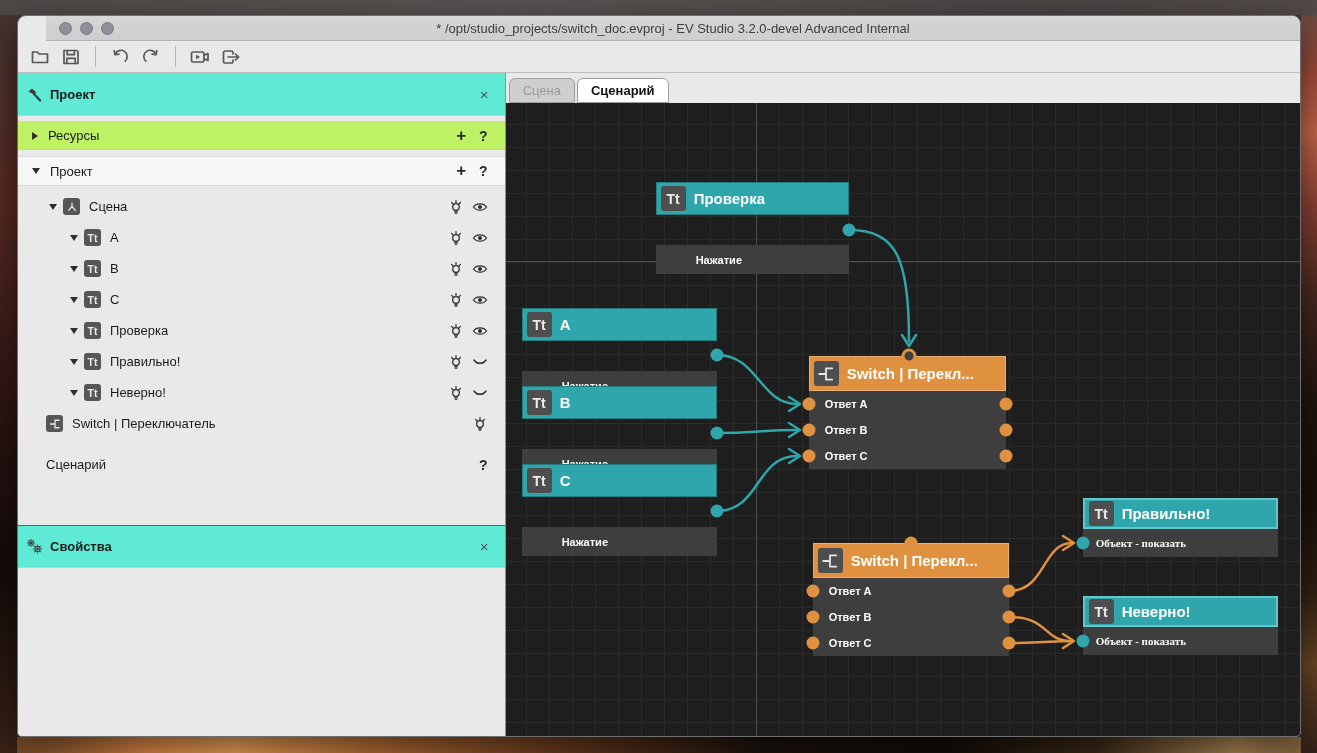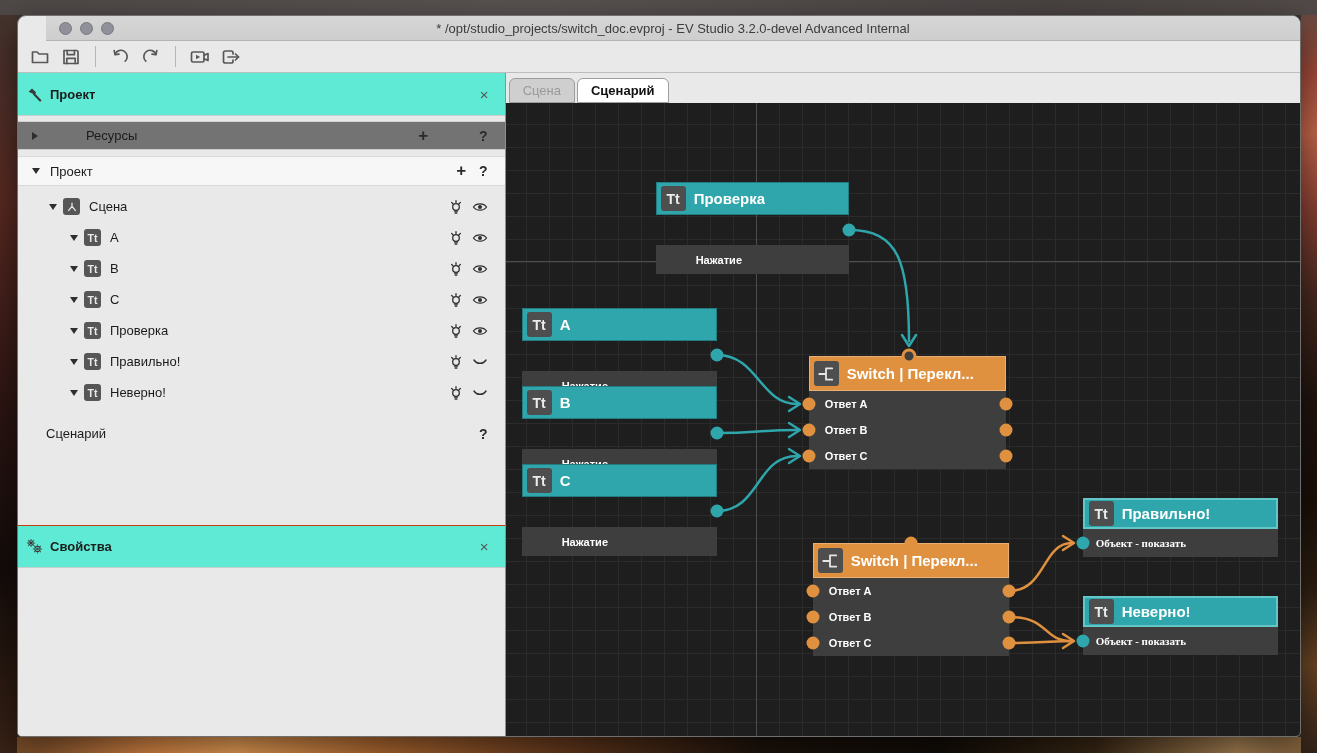--- a/index.html
+++ b/index.html
@@ -37,21 +37,21 @@
 
   .content { display:flex; height:664px; }
 
   
   .left-panel { width:488px; background:#e9e9e9; border-right:1px solid #8f8f8f; position:relative; }
   .panel-hdr { height:43px; background:#5eead4; display:flex; align-items:center;
                padding:0 16px 0 8px; border-bottom:1px solid #cccccc; }
   .panel-hdr .ph-title { font-size:13px; font-weight:bold; color:#1b1b1b; margin-left:7px; }
   .panel-hdr .ph-close { margin-left:auto; font-size:15px; color:#555; cursor:default; }
   .sec-row { display:flex; align-items:center; padding:0 17px 0 14px; font-size:13px; color:#1b1b1b; }
-  .sec-res { height:29px; margin-top:5px; background:#737373; border-top:1px solid #d2d2d2; border-bottom:1px solid #cdcdcd;gap:38px; }
+  .sec-res { height:29px; margin-top:5px; background:#bef264; border-top:1px solid #d2d2d2; border-bottom:1px solid #cdcdcd; }
   .sec-obj { height:30px; margin-top:6px; background:#f7f7f7; border-top:1px solid #dadada; border-bottom:1px solid #d8d8d8; }
   .sec-row .lbl { margin-left:10px; }
   .sec-row .plus { margin-left:auto; font-size:17px; font-weight:bold; color:#2a2a2a; }
   .sec-row .help { margin-left:13px; font-size:14px; font-weight:bold; color:#2a2a2a; }
 
   .caret-down { width:0; height:0; border-left:4.5px solid transparent; border-right:4.5px solid transparent; border-top:6px solid #2e2e2e; }
   .caret-right { width:0; height:0; border-top:4.5px solid transparent; border-bottom:4.5px solid transparent; border-left:6px solid #2e2e2e; }
 
   .tree { margin-top:5px; }
   .tree-row { height:31px; display:flex; align-items:center; font-size:13px; color:#1b1b1b; padding-right:17px; }
@@ -347,20 +347,37 @@
                 </svg>
               </span>
             <span class="slot">
                 <svg width="16" height="12" viewBox="0 0 16 12" stroke="#2e2e2e" stroke-width="1.4" fill="none" stroke-linecap="round">
                   <path d="M2,4 C4.8,8.4 11.2,8.4 14,4"></path>
                 </svg>
               </span>
           </span>
         </div>
 
+        <div class="tree-row noicaret">
+          <span class="obj-icon" style="margin-left:0">
+            <svg width="12" height="12" viewBox="0 0 16 16" stroke="#eaeaea" stroke-width="1.7" fill="none" stroke-linecap="round">
+                <path d="M2,8 H8 M8,3 V13 M8,3 H13.5 M8,13 H13.5"></path>
+              </svg>
+          </span>
+          <span>Switch | Переключатель</span>
+          <span class="row-icons">
+            <span class="slot"></span>
+            <span class="slot">
+                <svg width="14" height="16" viewBox="0 0 14 16" stroke="#2e2e2e" stroke-width="1.3" fill="none" stroke-linecap="round">
+                  <circle cx="7" cy="8" r="3.3"></circle>
+                  <path d="M7,1.6 V3.4 M2.6,3.4 L3.9,4.7 M11.4,3.4 L10.1,4.7 M5.6,12.2 h2.8 M6.1,14 h1.8"></path>
+                </svg>
+              </span>
+          </span>
+        </div>
 
       </div>
 
       <div class="scenario-row">
         <span>Сценарий</span>
         <span class="help">?</span>
       </div>
 
       <div class="props-hdr">
         <div class="panel-hdr" style="border-top:1px solid #c2410c">

